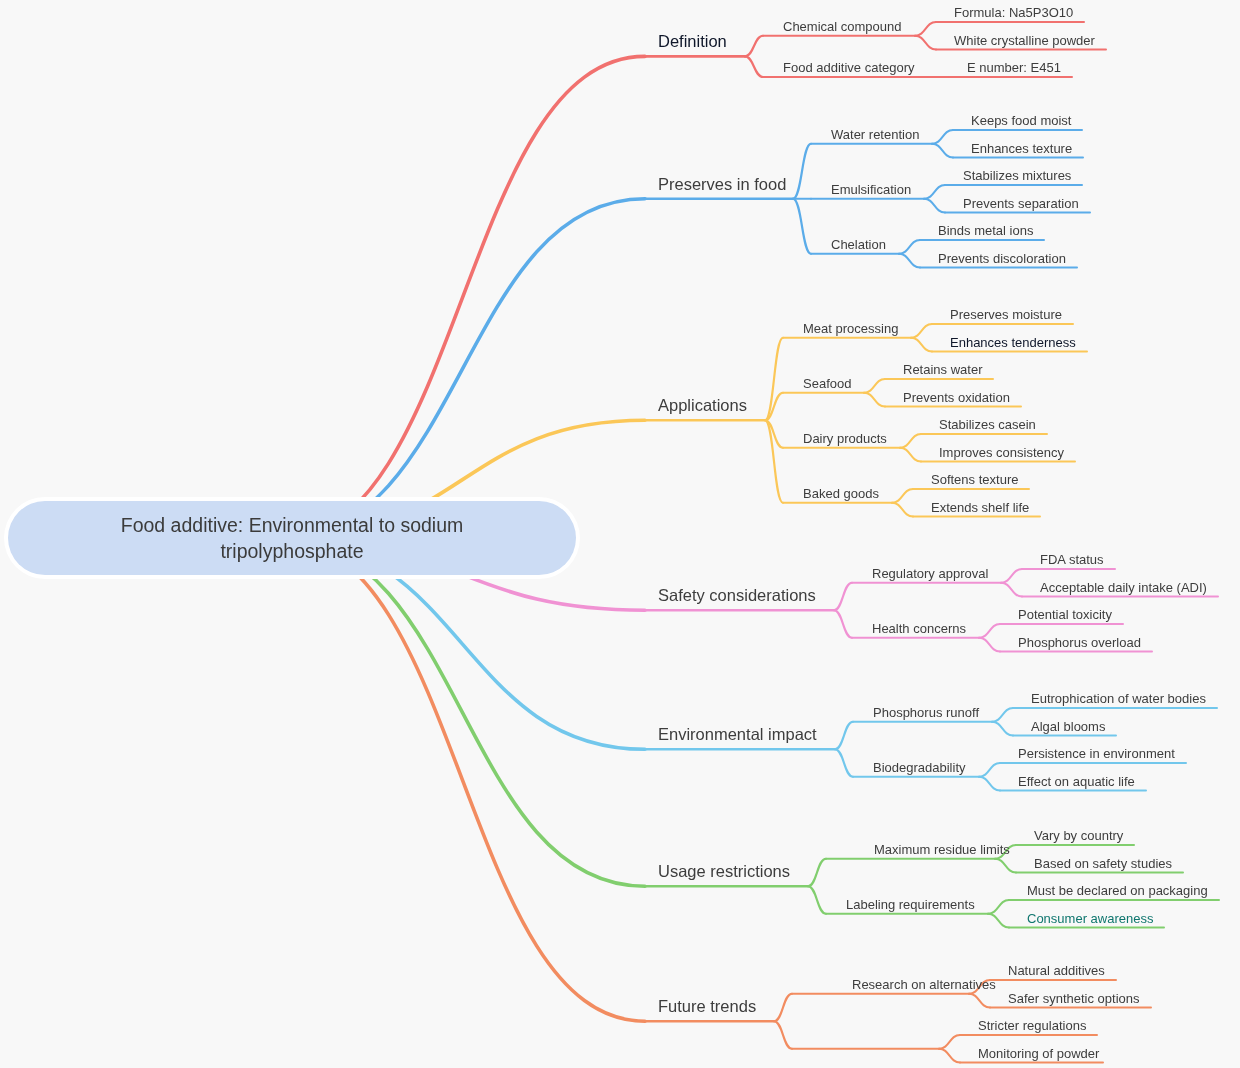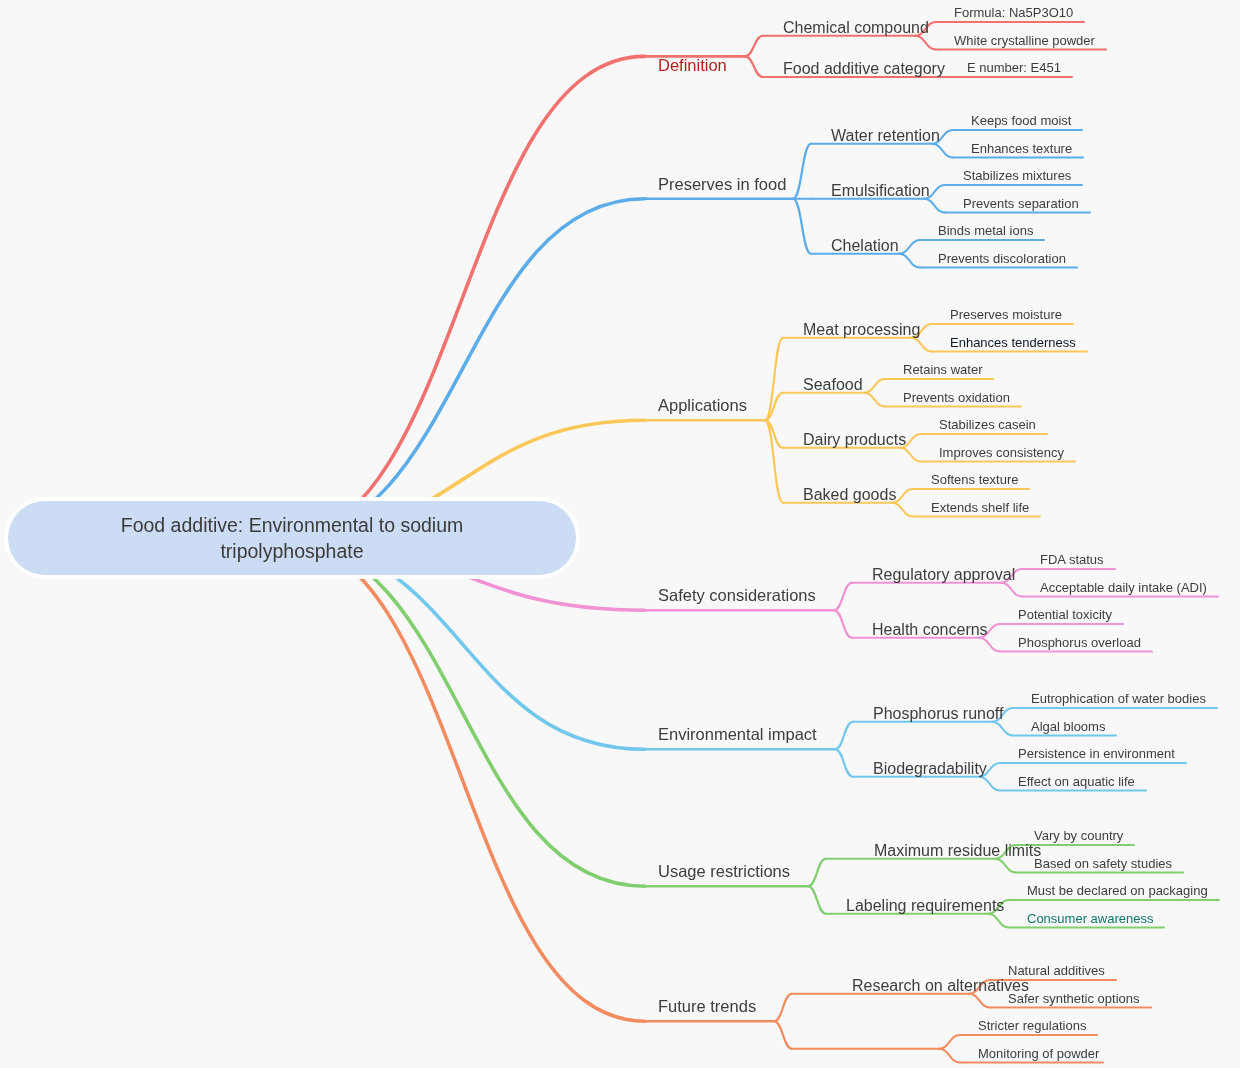--- a/index.html
+++ b/index.html
@@ -34,21 +34,21 @@
     line-height: 26px;
     text-align: center;
     max-width: 430px;
   }
   .node-label {
     position: absolute;
     white-space: nowrap;
     z-index: 2;
   }
   .lvl1 { font-size: 16.5px; }
-  .lvl2 { font-size: 16px; }
+  .lvl2 { font-size: 13px; }
   .lvl3 { font-size: 13px; }
 </style>
 </head>
 <body style="background: rgb(248, 248, 248);">
 
 <div id="stage" style="background: rgb(248, 248, 248);">
   <svg id="links" width="1240" height="1068">
       <path d="M280,539 C462.5,539 462.5,56.375 645,56.375" stroke="#f1716f" stroke-width="3.6" fill="none" stroke-linecap="round"></path>
       <path d="M645,56.375 L745,56.375" stroke="#f1716f" stroke-width="2.6" fill="none" stroke-linecap="round"></path>
       <path d="M745,56.375 C754,56.375 754,35.75 763,35.75" stroke="#f1716f" stroke-width="2.2" fill="none" stroke-linecap="round"></path>
@@ -160,21 +160,21 @@
       <path d="M774,1021.25 C783,1021.25 783,1048.75 792,1048.75" stroke="#f28c60" stroke-width="2.2" fill="none" stroke-linecap="round"></path>
       <path d="M792,1048.75 L939,1048.75" stroke="#f28c60" stroke-width="2.2" fill="none" stroke-linecap="round"></path>
       <path d="M939,1048.75 C949.5,1048.75 949.5,1035 960,1035" stroke="#f28c60" stroke-width="2" fill="none" stroke-linecap="round"></path>
       <path d="M960,1035 L1097,1035" stroke="#f28c60" stroke-width="2" fill="none" stroke-linecap="round"></path>
       <path d="M939,1048.75 C949.5,1048.75 949.5,1062.5 960,1062.5" stroke="#f28c60" stroke-width="2" fill="none" stroke-linecap="round"></path>
       <path d="M960,1062.5 L1103,1062.5" stroke="#f28c60" stroke-width="2" fill="none" stroke-linecap="round"></path>
     </svg>
   <div class="root-node" style="background: rgb(204, 220, 244); box-shadow: rgb(255, 255, 255) 0px 0px 0px 4px; color: rgb(59, 59, 59);">
     <span>Food additive: Environmental to sodium tripolyphosphate</span>
   </div>
-<div class="node-label lvl1" style="color: #b91c1c; left: 658px; top: 32.375px; margin-top: 24px;">Definition</div>
+<div class="node-label lvl1" style="color: #0f172a; left: 658px; top: 32.375px;">Definition</div>
     <div class="node-label lvl2" style="color: rgb(61, 61, 61); left: 783px; top: 18.75px;">Chemical compound</div>
     <div class="node-label lvl3" style="color: rgb(61, 61, 61); left: 954px; top: 5px;">Formula: Na5P3O10</div>
     <div class="node-label lvl3" style="color: rgb(61, 61, 61); left: 954px; top: 32.5px;">White crystalline powder</div>
     <div class="node-label lvl2" style="color: rgb(61, 61, 61); left: 783px; top: 60px;">Food additive category</div>
     <div class="node-label lvl3" style="color: rgb(61, 61, 61); left: 967px; top: 60px;">E number: E451</div>
     <div class="node-label lvl1" style="color: rgb(61, 61, 61); left: 658px; top: 174.75px;">Preserves in food</div>
     <div class="node-label lvl2" style="color: rgb(61, 61, 61); left: 831px; top: 126.75px;">Water retention</div>
     <div class="node-label lvl3" style="color: rgb(61, 61, 61); left: 971px; top: 113px;">Keeps food moist</div>
     <div class="node-label lvl3" style="color: rgb(61, 61, 61); left: 971px; top: 140.5px;">Enhances texture</div>
     <div class="node-label lvl2" style="color: rgb(61, 61, 61); left: 831px; top: 181.75px;">Emulsification</div>

